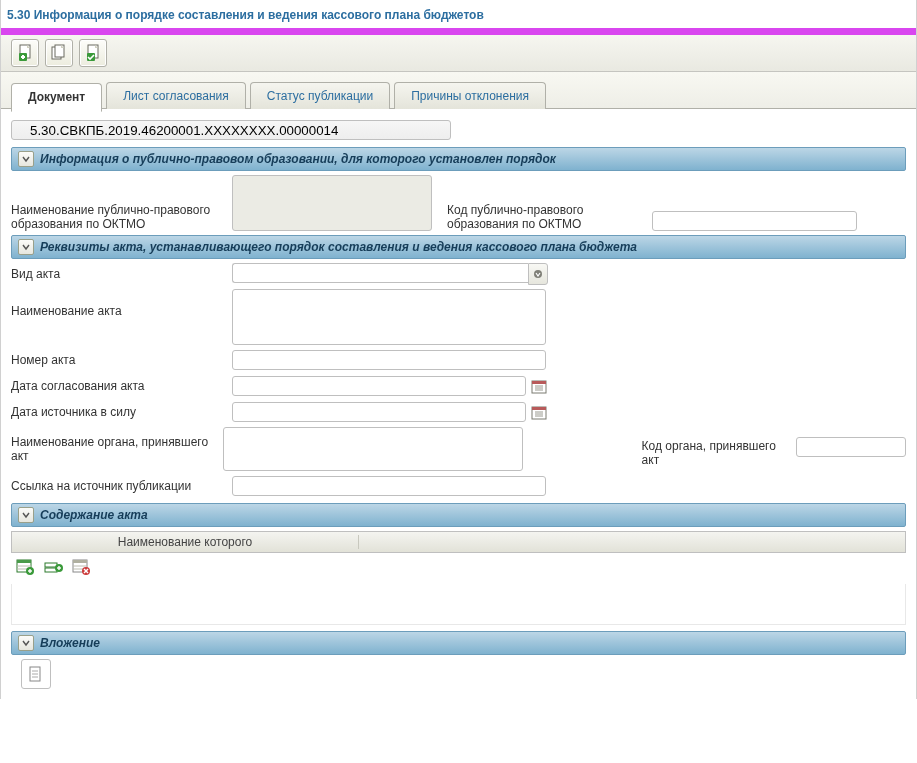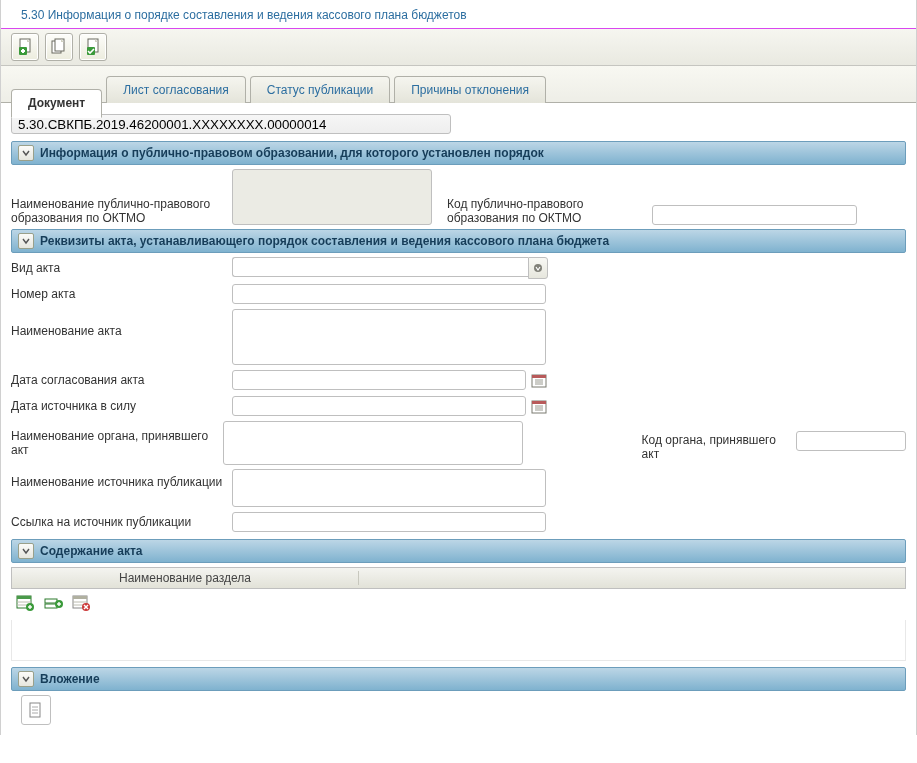--- a/index.html
+++ b/index.html
@@ -9,24 +9,24 @@
   font-size: 12px;
   background: #fff;
   color: #333;
 }
 .page {
   width: 915px;
   border-left: 1px solid #d0d0d0;
   border-right: 1px solid #d0d0d0;
 }
 .title-bar {
-  padding: 8px 12px 6px 20px;
-  font-weight: normal;
+  padding: 8px 12px 6px 6px;
+  font-weight: bold;
   color: #2c6ea0;
-  border-bottom: 1px solid #d946ef;
+  border-bottom: 7px solid #d946ef;
   background: #fff;
 }
 .toolbar {
   display: flex;
   gap: 6px;
   padding: 4px 10px;
   background: linear-gradient(#f6f6f0, #e9e9e1);
   border-bottom: 1px solid #c5c5c0;
 }
 .tool-btn {
@@ -58,21 +58,21 @@
   background: linear-gradient(#f5f5ef, #e4e4da);
   color: #2c6ea0;
   cursor: pointer;
   position: relative;
   top: 1px;
 }
 .tab.active {
   background: #fff;
   font-weight: bold;
   color: #333;
-  top: 16px;
+  top: 4px;
   padding-bottom: 7px;
   border-bottom: 1px solid #fff;
   z-index: 2;
 }
 .content {
   padding: 6px 10px 10px 10px;
   background: #fff;
 }
 .row {
   display: flex;
@@ -104,20 +104,21 @@
 .section-hdr {
   display: flex;
   align-items: center;
   background: linear-gradient(#bcd6e6, #7fb2cf);
   border: 1px solid #6c9dbb;
   border-radius: 2px;
   padding: 3px 6px;
   color: #163d59;
   font-weight: bold;
   margin: 6px 0 4px 0;
+  font-style: italic;
 }
 .chev {
   width: 14px;
   height: 14px;
   margin-right: 6px;
   display: inline-flex;
   align-items: center;
   justify-content: center;
   background: linear-gradient(#fbfbf9, #e6e6de);
   border: 1px solid #9aa08a;
@@ -221,21 +222,21 @@
   <div class="tab-strip">
     <div class="tab active">Документ</div>
     <div class="tab">Лист согласования</div>
     <div class="tab">Статус публикации</div>
     <div class="tab">Причины отклонения</div>
   </div>
 
   <div class="content">
 
     <div class="row">
-      <input class="input ro" style="width: 440px; padding-left: 6px;" readonly="" value="5.30.СВКПБ.2019.46200001.ХХХХХХХХ.00000014">
+      <input class="input ro" style="width: 440px; padding-left: 18px;" readonly="" value="5.30.СВКПБ.2019.46200001.ХХХХХХХХ.00000014">
     </div>
 
     <div class="section-hdr">
       <span class="chev">
         <svg width="8" height="8">
             <polyline points="1,2 4,6 7,2" fill="none" stroke="#555" stroke-width="1.4"></polyline>
           </svg>
       </span>
       <span>Информация о публично-правовом образовании, для которого установлен порядок</span>
     </div>
@@ -264,28 +265,28 @@
         <input class="input" style="width: 296px;" value="">
         <div class="combo-btn">
           <svg width="10" height="10">
               <circle cx="5" cy="5" r="4" fill="#808078"></circle>
               <polyline points="3,4 5,7 7,4" fill="none" stroke="#fff" stroke-width="1.2"></polyline>
             </svg>
         </div>
       </div>
     </div>
 
-    <div class="row">
-      <div class="lbl">Номер акта</div>
-      <input class="input" style="width: 314px;" value="">
-    </div>
-
     <div class="row" style="align-items:flex-start;">
       <div class="lbl" style="padding-top:15px;">Наименование акта</div>
       <textarea class="ta" style="width: 314px; height: 56px;"></textarea>
+    </div>
+
+    <div class="row">
+      <div class="lbl">Номер акта</div>
+      <input class="input" style="width: 314px;" value="">
     </div>
 
     <div class="row">
       <div class="lbl">Дата согласования акта</div>
       <input class="input" style="width: 294px;" value="">
       <span class="cal-icon">
         <svg width="16" height="16">
           <rect x="1" y="3" width="14" height="12" fill="#fff" stroke="#7a7a70"></rect>
           <rect x="1" y="3" width="14" height="3" fill="#b85a5a"></rect>
           <line x1="4" y1="8" x2="12" y2="8" stroke="#9a9a90"></line>
@@ -310,41 +311,37 @@
     </div>
 
     <div class="row" style="align-items:flex-start;">
       <div class="lbl" style="padding-top:8px;">Наименование органа, принявшего акт</div>
       <textarea class="ta" style="width: 314px; height: 44px;"></textarea>
       <div style="width:80px;"></div>
       <div style="padding-top:12px; padding-right:6px;margin-left:42px;">Код органа, принявшего акт</div>
       <input class="input" style="width: 110px; margin-top: 10px;" value="">
     </div>
 
-    <div class="row" style="align-items:flex-start;">
-      <div class="lbl" style="padding-top:6px;">Наименование источника публикации</div>
-      <textarea class="ta" style="width: 314px; height: 38px;"></textarea>
-    </div>
 
     <div class="row">
       <div class="lbl">Ссылка на источник публикации</div>
       <input class="input" style="width: 314px;" value="">
     </div>
 
     <div class="section-hdr">
       <span class="chev">
         <svg width="8" height="8">
             <polyline points="1,2 4,6 7,2" fill="none" stroke="#555" stroke-width="1.4"></polyline>
           </svg>
       </span>
       <span>Содержание акта</span>
     </div>
 
     <div class="grid-hdr">
-      <div style="width:330px; text-align:center; border-right:1px solid #c8c8be;">Наименование раздела</div>
+      <div style="width:330px; text-align:center; border-right:1px solid #c8c8be;">Наименование которого</div>
     </div>
 
     <div class="grid-toolbar">
       <span>
         <svg width="20" height="18">
           <rect x="2" y="2" width="14" height="12" fill="#fff" stroke="#2d7a2d"></rect>
           <rect x="2" y="2" width="14" height="3" fill="#4a9a4a"></rect>
           <line x1="2" y1="8" x2="16" y2="8" stroke="#bcbcb0"></line>
             <line x1="2" y1="11" x2="16" y2="11" stroke="#bcbcb0"></line>
           <circle cx="15" cy="13" r="4" fill="#3a9a3a"></circle>

